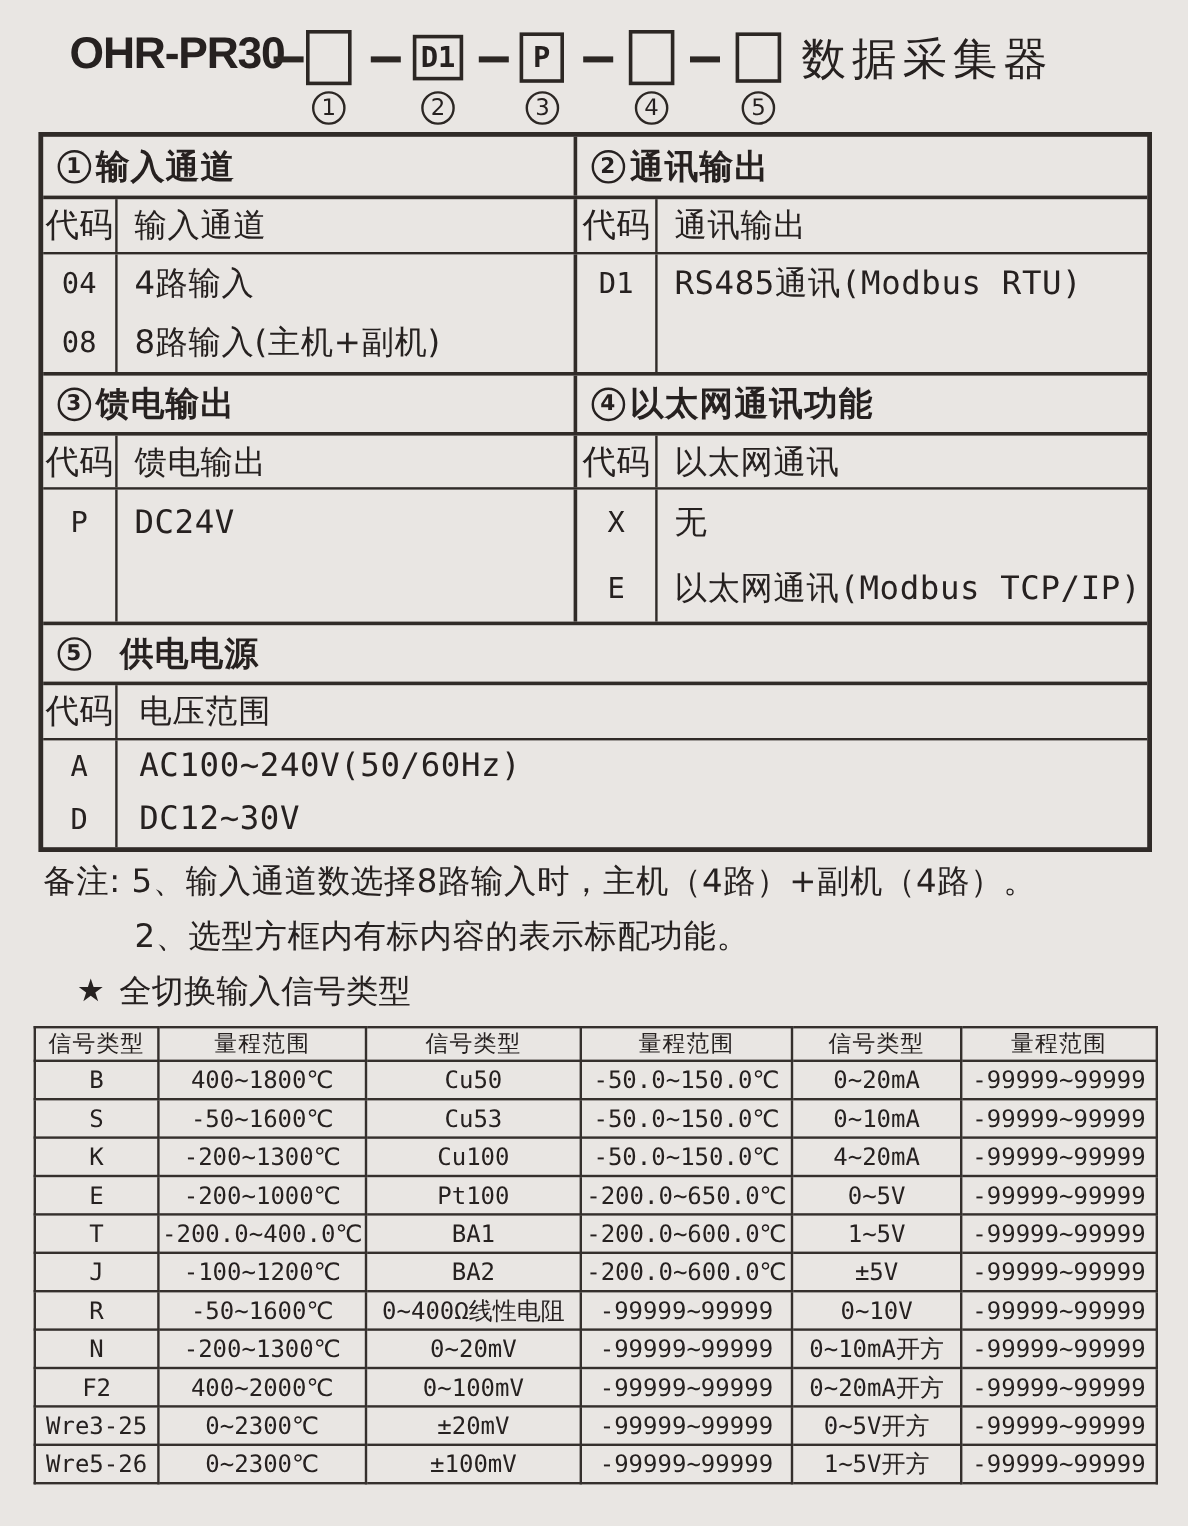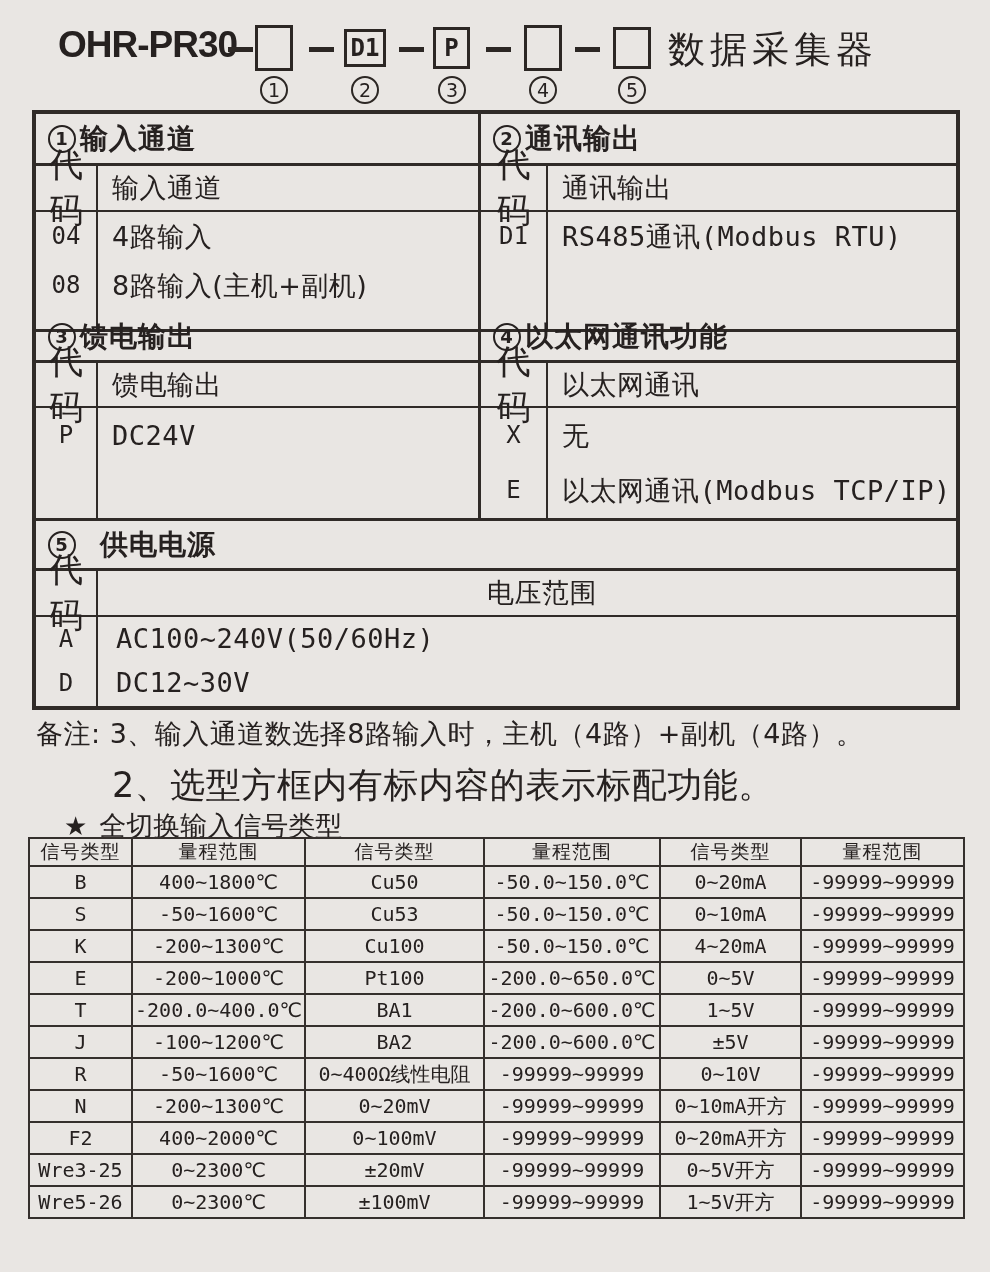--- a/index.html
+++ b/index.html
@@ -46,21 +46,21 @@
   .cn1{left:260px}.cn2{left:351px}.cn3{left:438px}.cn4{left:529px}.cn5{left:618px}
 
   
   .spec{
     position:absolute;left:32px;top:110px;width:928px;height:600px;
     box-sizing:border-box;border:4px solid #302b28;
   }
   .band{position:absolute;left:0;width:920px;box-sizing:border-box;display:flex;border-bottom:3px solid #302b28;}
   .b1{top:0;height:52px;}
   .b2{top:52px;height:46px;border-bottom-width:2px;}
-  .b3{top:98px;height:120px;}
+  .b3{top:98px;height:101px;}
   .b4{top:199px;height:50px;}
   .b5{top:249px;height:45px;border-bottom-width:2px;}
   .b6{top:294px;height:113px;}
   .b7{top:407px;height:50px;}
   .b8{top:457px;height:46px;border-bottom-width:2px;}
   .b9{top:503px;height:89px;border-bottom:none;}
   .half-l{width:445px;box-sizing:border-box;border-right:3px solid #302b28;display:flex;}
   .half-r{flex:1;display:flex;}
   .header-cell{
     display:flex;align-items:center;
@@ -68,46 +68,46 @@
   }
   .hnum{
     display:inline-flex;width:28px;height:28px;box-sizing:border-box;
     border:2.5px solid #262120;border-radius:50%;
     align-items:center;justify-content:center;
     font-size:18px;font-weight:bold;margin-right:4px;flex:none;
   }
   .col-code{
     width:62px;box-sizing:border-box;border-right:2px solid #302b28;
     display:flex;flex-direction:column;align-items:center;justify-content:center;
-    font-size:34px;text-align:center;flex:none;
+    font-size:28px;text-align:center;flex:none;
   }
   .half-r .col-code{width:67px;}
   .col-desc{
     flex:1;display:flex;flex-direction:column;justify-content:center;
     padding-left:14px;font-size:27px;letter-spacing:0.5px;
   }
   .stack{justify-content:flex-start;}
   .stack > div{line-height:49px;}
   .b6 .stack > div{line-height:55px;}
   .b9 .stack > div{line-height:44px;}
   .codeface{font-family:"DejaVu Sans Mono","Liberation Mono",monospace;font-size:24px;}
   .valface{font-family:"DejaVu Sans Mono","DejaVu Sans","Liberation Mono",monospace;}
-  .b8 .col-desc{padding-left:30px;text-align:center;}
+  .b8 .col-desc{padding-left:18px;}
 
   
   .note1{position:absolute;left:36px;top:716px;font-size:27px;letter-spacing:0.5px;}
-  .note2{position:absolute;left:112px;top:762px;font-size:35px;letter-spacing:0.5px;}
+  .note2{position:absolute;left:112px;top:762px;font-size:27px;letter-spacing:0.5px;}
 
   
   .starline{position:absolute;left:64px;top:808px;font-size:27px;display:flex;align-items:center;}
   .star{font-size:26px;margin-right:12px;}
 
   
   table.sig{
-    position:absolute;left:28px;top:837px;width:935px;
+    position:absolute;left:28px;top:855px;width:935px;
     border-collapse:collapse;table-layout:fixed;
     font-size:20px;
   }
   table.sig th,table.sig td{
     box-sizing:border-box;border:2px solid #35302d;
     text-align:center;padding:0 2px;overflow:hidden;white-space:nowrap;
   }
   table.sig th{height:28px;font-weight:normal;font-size:19px;letter-spacing:1px;}
   table.sig td{height:32px;font-family:"DejaVu Sans Mono","DejaVu Sans","Liberation Mono",monospace;}
 </style>
@@ -241,21 +241,21 @@
         <div>D</div>
       </div>
       <div class="col-desc stack valface" style="padding-left:18px">
         <div>AC100~240V(50/60Hz)</div>
         <div>DC12~30V</div>
       </div>
     </div>
 
   </div>
 
-  <div class="note1">备注: 3、输入通道数选择8路输入时，主机（4路）+副机（4路）。</div>
+  <div class="note1">备注: 5、输入通道数选择8路输入时，主机（4路）+副机（4路）。</div>
   <div class="note2">2、选型方框内有标内容的表示标配功能。</div>
 
   <div class="starline">
     <span class="star">★</span>
     <span>全切换输入信号类型</span>
   </div>
 
   <table class="sig">
     <colgroup>
       <col style="width:103px">

